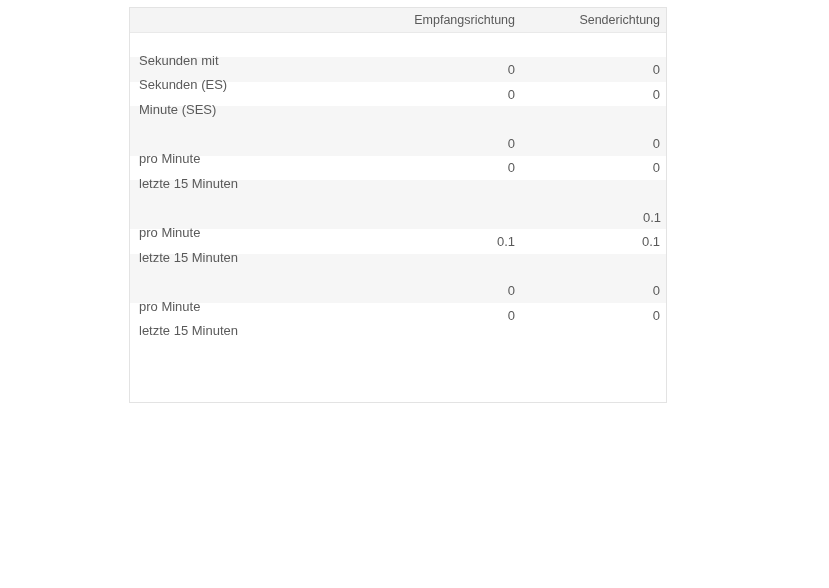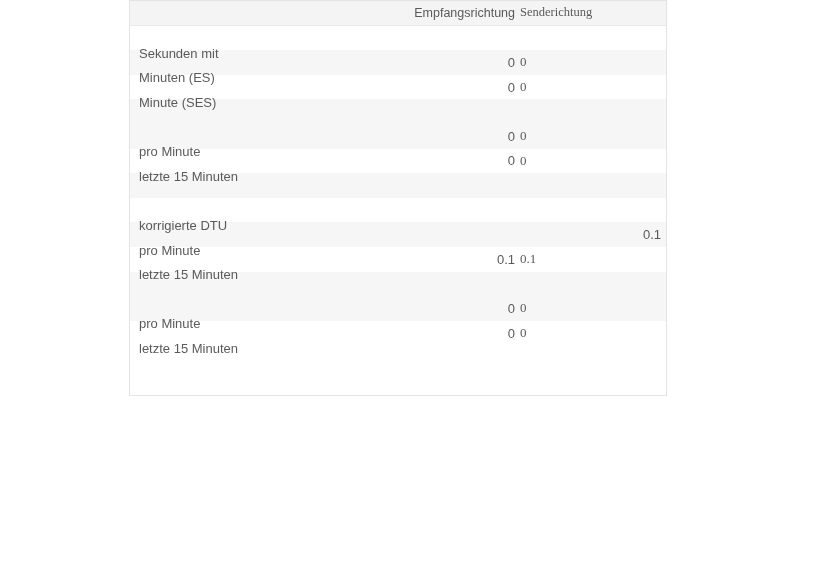--- a/index.html
+++ b/index.html
@@ -11,21 +11,21 @@
   }
   * { margin: 0; padding: 0; box-sizing: border-box; }
   html, body {
     width: 829px; height: 588px;
     background: var(--page-bg);
     font-family: "Liberation Sans", "DejaVu Sans", sans-serif;
     overflow: hidden;
   }
   .stats-table {
     position: absolute;
-    left: 129px; top: 0;
+    left: 129px; top: 7px;
     width: 538px; height: 396px;
     border: 1px solid var(--border);
     background: #ffffff;
     display: flex;
     flex-direction: column;
   }
   .trow {
     display: flex;
     align-items: center;
     height: 24.6px;
@@ -49,42 +49,42 @@
   .cell-empfang {
     flex: 0 0 140px;
     width: 140px;
     text-align: right;
     padding-right: 5px;
     white-space: nowrap;
   }
   .cell-sende {
     flex: 0 0 146px;
     width: 146px;
+    text-align: right;
     padding-right: 6px;
     white-space: nowrap;
-    font-family: Liberation Serif, serif;
   }
 </style>
 </head>
 <body>
 
 <div class="stats-table">
   <div class="trow header">
     <div class="cell-label"></div>
     <div class="cell-empfang">Empfangsrichtung</div>
     <div class="cell-sende">Senderichtung</div>
   </div>
   <div id="rows-container">
       <div class="trow">
     <div class="cell-label">Sekunden mit</div>
     <div class="cell-empfang"></div>
     <div class="cell-sende"></div>
   </div>
       <div class="trow alt">
-    <div class="cell-label">Minuten (ES)</div>
+    <div class="cell-label">Sekunden (ES)</div>
     <div class="cell-empfang">0</div>
     <div class="cell-sende">0</div>
   </div>
       <div class="trow">
     <div class="cell-label">Minute (SES)</div>
     <div class="cell-empfang">0</div>
     <div class="cell-sende">0</div>
   </div>
       <div class="trow alt">
     <div class="cell-label"></div>
@@ -96,25 +96,20 @@
     <div class="cell-empfang">0</div>
     <div class="cell-sende">0</div>
   </div>
       <div class="trow">
     <div class="cell-label">letzte 15 Minuten</div>
     <div class="cell-empfang">0</div>
     <div class="cell-sende">0</div>
   </div>
       <div class="trow alt">
     <div class="cell-label"></div>
-    <div class="cell-empfang"></div>
-    <div class="cell-sende"></div>
-  </div>
-      <div class="trow">
-    <div class="cell-label">korrigierte DTU</div>
     <div class="cell-empfang"></div>
     <div class="cell-sende"></div>
   </div>
       <div class="trow alt">
     <div class="cell-label">pro Minute</div>
     <div class="cell-empfang">0.1</div>
   </div>
       <div class="trow">
     <div class="cell-label">letzte 15 Minuten</div>
     <div class="cell-empfang">0.1</div>

